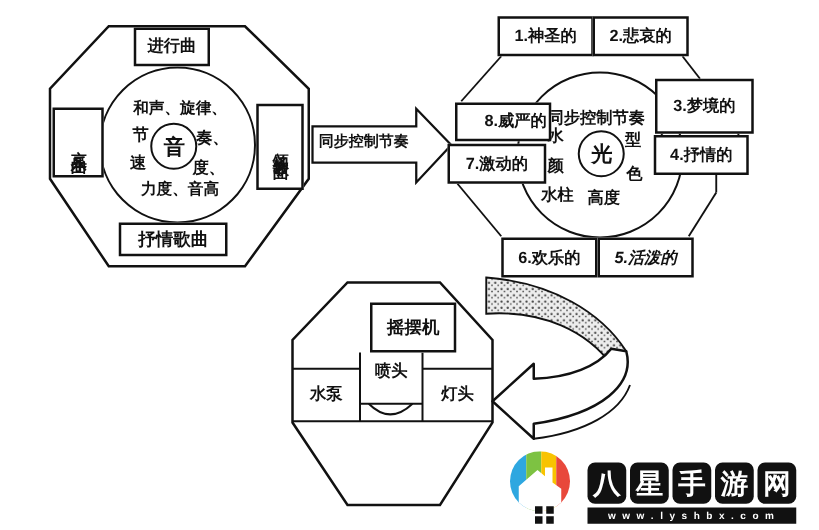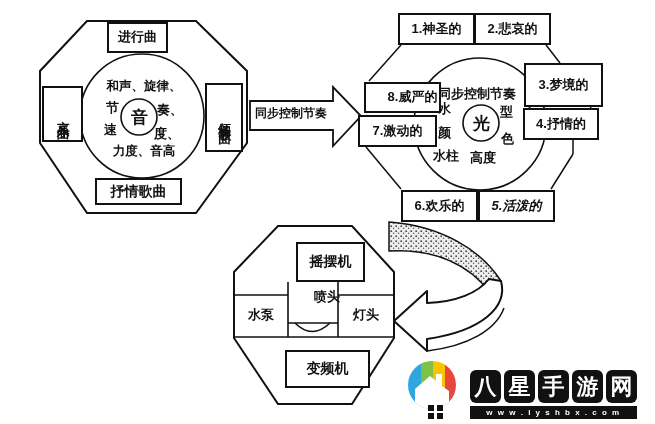--- a/index.html
+++ b/index.html
@@ -43,21 +43,21 @@
   .m2{left:474px;top:13px;width:77px;height:32px;}
   .m3{left:524px;top:63px;width:79px;height:44px;}
   .m4{left:523px;top:108px;width:76px;height:32px;}
   .m5{left:478px;top:190px;width:77px;height:32px;font-style:italic;}
   .m6{left:401px;top:190px;width:77px;height:32px;}
   .m7{left:358px;top:115px;width:79px;height:32px;}
   .m8{left:364px;top:82px;width:77px;height:31px;padding-left:20px;}
   
   .d-top{left:296px;top:242px;width:69px;height:40px;font-size:14px;}
   .d-bottom{left:285px;top:350px;width:85px;height:38px;font-size:14px;}
-  .d-center{left:288px;top:288px;width:50px;padding-left:14px;}
+  .d-center{left:288px;top:288px;width:50px;}
   .d-left{left:235px;top:306px;width:52px;}
   .d-right{left:339px;top:306px;width:54px;}
   
   .stamp{
     position:absolute;top:370px;width:31px;height:33px;background:#111;border-radius:6px;
     color:#fff;font-weight:700;font-size:22px;line-height:33px;text-align:center;
   }
   .s1{left:470px;} .s2{left:504px;} .s3{left:538px;} .s4{left:572px;} .s5{left:606px;}
   .domain-bar{
     position:absolute;left:470px;top:406px;width:167px;height:13px;background:#111;
@@ -163,21 +163,20 @@
   <div class="box m4">4.抒情的</div>
   <div class="box m5">5.活泼的</div>
   <div class="box m6">6.欢乐的</div>
   <div class="box m7">7.激动的</div>
   <div class="box m8">8.威严的</div>
 
   <div class="box d-top">摇摆机</div>
   <div class="lbl ctr d-center">喷头</div>
   <div class="lbl ctr d-left">水泵</div>
   <div class="lbl ctr d-right">灯头</div>
-  <div class="box d-bottom">变频机</div>
 
   <div class="stamp s1">八</div>
   <div class="stamp s2">星</div>
   <div class="stamp s3">手</div>
   <div class="stamp s4">游</div>
   <div class="stamp s5">网</div>
   <div class="domain-bar">w w w . l y s h b x . c o m</div>
 
 </div>
 

